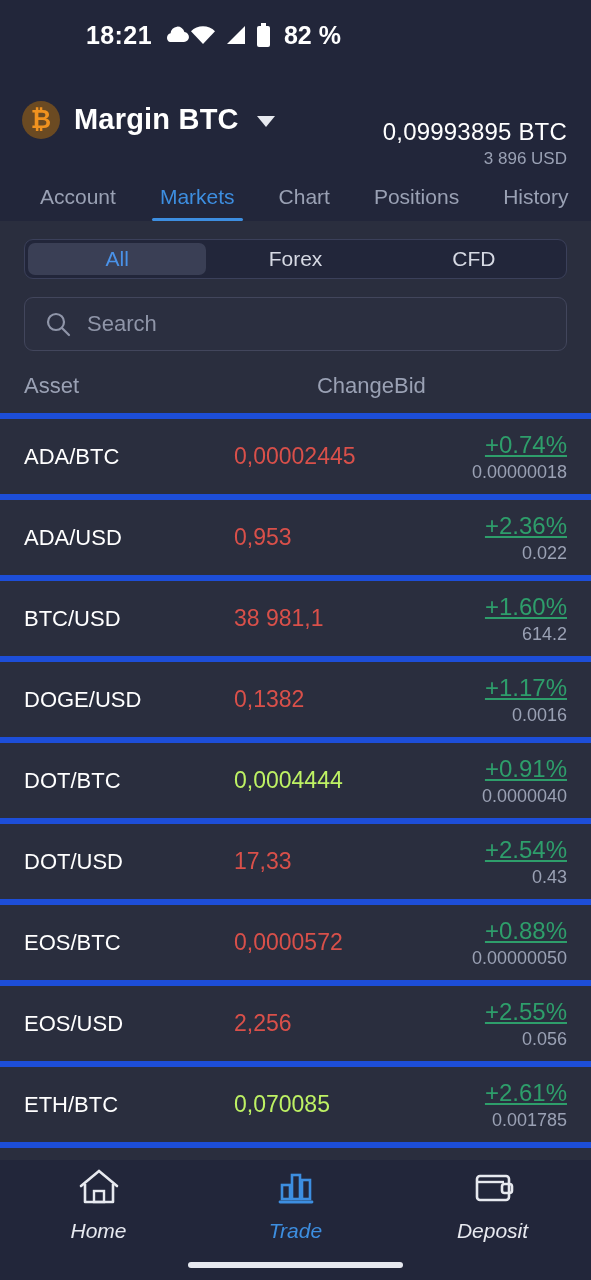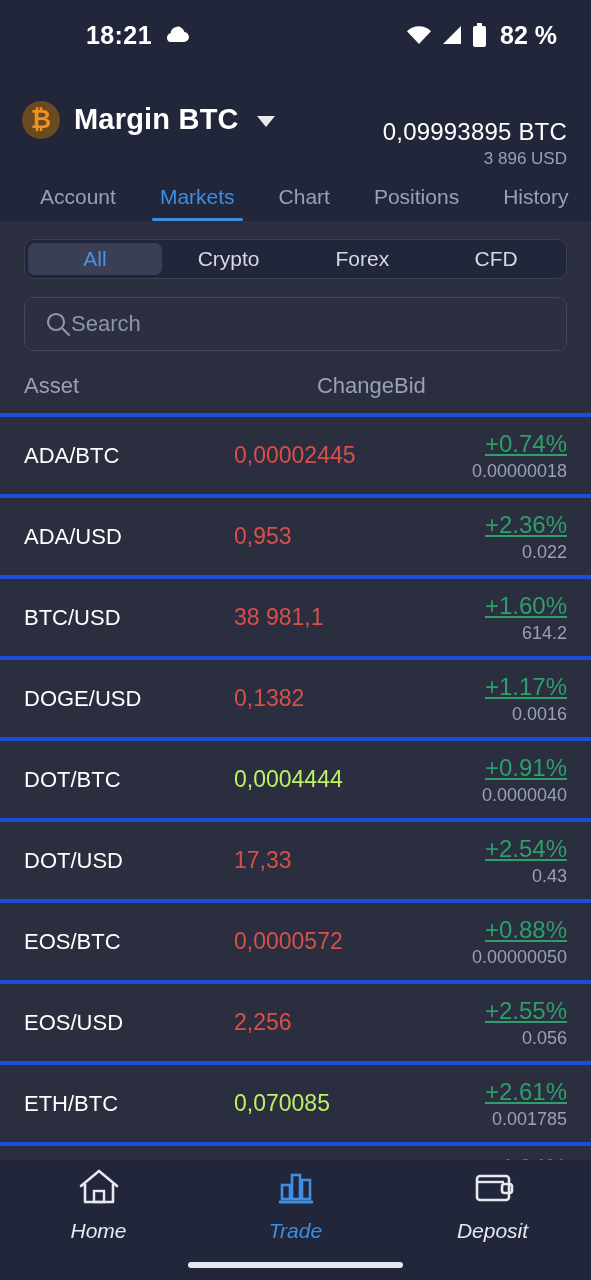--- a/index.html
+++ b/index.html
@@ -7,21 +7,21 @@
     width:591px; height:1280px;
     background:#1c2030;
     font-family:"Liberation Sans", sans-serif;
     overflow:hidden;
   }
   .phone { position:relative; width:591px; height:1280px; display:flex; flex-direction:column; background:#232736; }
 
   
   .statusbar {
     height:70px; flex:0 0 70px; background:#22263a;
-    display:flex; align-items:center; justify-content:space-between;
+    display:flex; align-items:center; justify-content:flex-start;
     padding:0 34px 0 86px; color:#ffffff;
   }
   .sb-left { display:flex; align-items:center; gap:12px; }
   .sb-time { font-size:25px; font-weight:bold; letter-spacing:.4px; }
   .sb-right { display:flex; align-items:center; gap:9px; }
   .sb-pct { font-size:25px; font-weight:bold; margin-left:4px; }
   .cloud-ic { display:block; }
 
   
   .header {
@@ -68,39 +68,39 @@
   }
   .seg {
     flex:1; display:flex; align-items:center; justify-content:center;
     font-size:21px; color:#d6d9e3; border-radius:7px;
   }
   .seg.active { background:#3a3f55; color:#4a92e8; }
 
   .searchwrap { padding:18px 24px 0 24px; }
   .search {
     height:54px; background:#2b2f40; border:1px solid #42465c; border-radius:9px;
-    display:flex; align-items:center; padding:0 20px;
+    display:flex; align-items:center; gap:16px; padding:0 20px;
   }
   .search input {
     flex:1; background:transparent; border:0; outline:none;
     color:#e6e8ef; font-size:22px; font-family:"Liberation Sans", sans-serif;
   }
   .search input::placeholder { color:#8f95a8; }
 
   
   .thead { display:flex; align-items:center; padding:22px 24px 14px 24px; }
   .th { color:#9aa1b4; font-size:22px; }
   .th.asset { flex:0 0 210px; }
   .th.bid   { flex:1; }
   .th.chg   { flex:0 0 160px; text-align:right; }
 
   .rows { }
   .row {
     display:flex; align-items:center; height:81px;
-    border-top:4px solid #1d4ed8; padding:0 24px;
+    border-top:6px solid #1d4ed8; padding:0 24px;
   }
   .c-asset { flex:0 0 210px; color:#ffffff; font-size:22px; }
   .c-bid   { flex:1; font-size:23px; }
   .c-bid.up { color:#bef264; }
   .c-bid.down { color:#d9504a; }
   .c-chg   { flex:0 0 160px; text-align:right; }
   .pct { font-size:24px;text-decoration:underline; }
   .pct.up { color:#2e9e6b; }
   .abs { color:#9aa1b4; font-size:18px; margin-top:3px; }
   .row.clipped { height:42px; overflow:hidden; align-items:flex-start; padding-top:8px; }
@@ -161,21 +161,20 @@
       <div class="tab">Chart</div>
       <div class="tab">Positions</div>
       <div class="tab">History</div>
     </div>
 
   <div class="content">
 
     <div class="segwrap">
       <div class="segment" id="segment">
           <div class="seg active">All</div>
-          <div class="seg">Crypto</div>
           <div class="seg">Forex</div>
           <div class="seg">CFD</div>
         </div>
     </div>
 
     <div class="searchwrap">
       <div class="search">
         <svg width="26" height="26" viewBox="0 0 26 26">
           <circle cx="11" cy="11" r="8" fill="none" stroke="#8f95a8" stroke-width="2.2"></circle>
           <line x1="17" y1="17" x2="24" y2="24" stroke="#8f95a8" stroke-width="2.2" stroke-linecap="round"></line>

